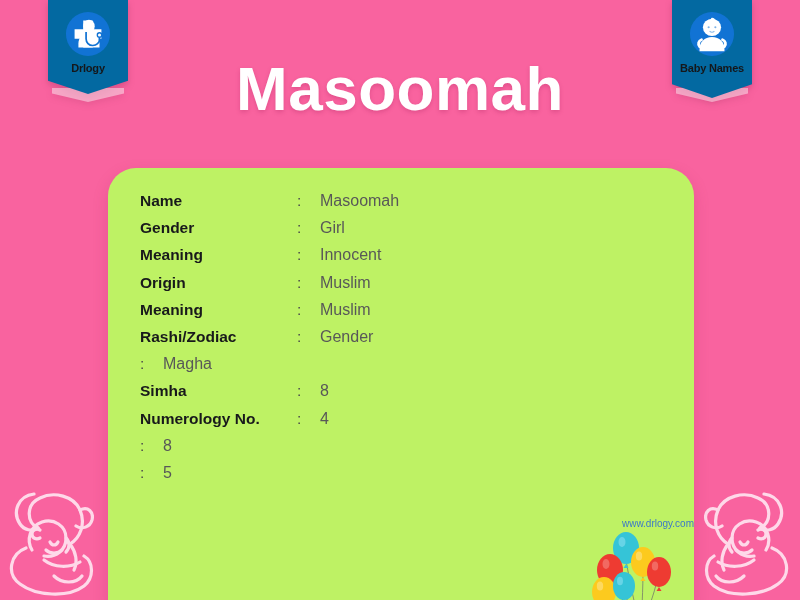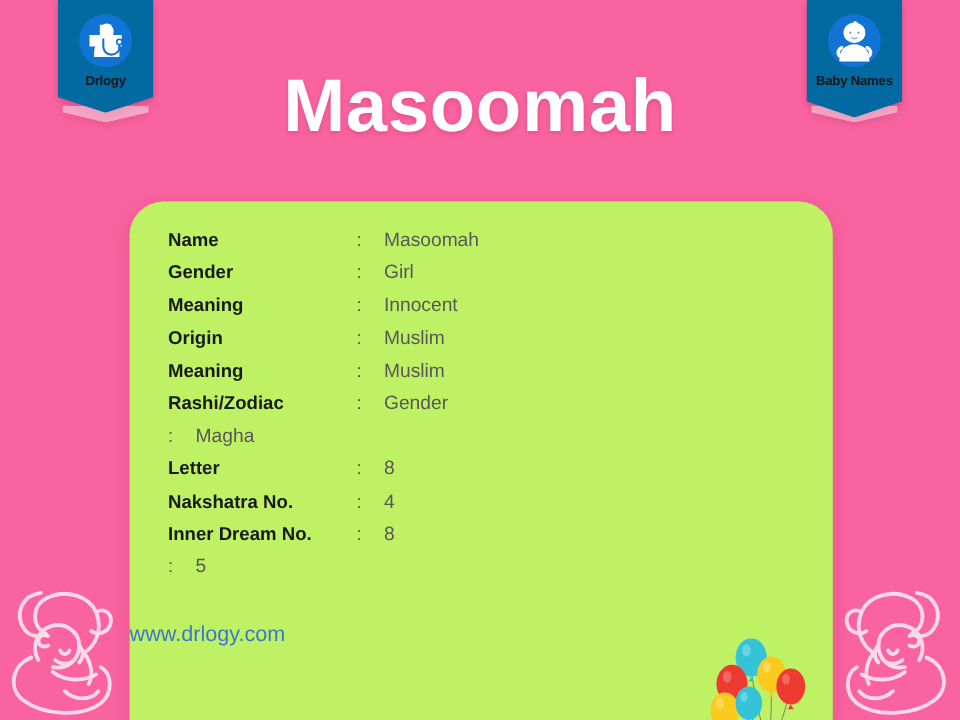--- a/index.html
+++ b/index.html
@@ -118,22 +118,22 @@
   .info-value {
     font-size: 16px;
     color: #585858;
     white-space: nowrap;
   }
 
   .site-url {
     position: absolute;
     left: 0; right: 0;
     top: 350px;
-    text-align: left;
-    font-size: 18px;
+    text-align: right;
+    font-size: 10px;
     color: #3c78c8;
     text-decoration: none;
   }
 
   
   .balloons {
     position: absolute;
     right: 6px;
     bottom: -4px;
     width: 100px;
@@ -245,31 +245,30 @@
     <div class="info-row">
       <div class="info-label">Rashi/Zodiac</div>
       <div class="info-colon">:</div>
       <div class="info-value">Gender</div>
     </div>
     <div class="info-row">
       <div class="info-colon">:</div>
       <div class="info-value">Magha</div>
     </div>
     <div class="info-row">
-      <div class="info-label">Letter</div>
+      <div class="info-label">Simha</div>
       <div class="info-colon">:</div>
       <div class="info-value">8</div>
     </div>
     <div class="info-row">
-      <div class="info-label">Nakshatra No.</div>
+      <div class="info-label">Numerology No.</div>
       <div class="info-colon">:</div>
       <div class="info-value">4</div>
     </div>
     <div class="info-row">
-      <div class="info-label">Inner Dream No.</div>
       <div class="info-colon">:</div>
       <div class="info-value">8</div>
     </div>
     <div class="info-row">
       <div class="info-colon">:</div>
       <div class="info-value">5</div>
     </div>
   </div>
 
   <div class="balloons">

